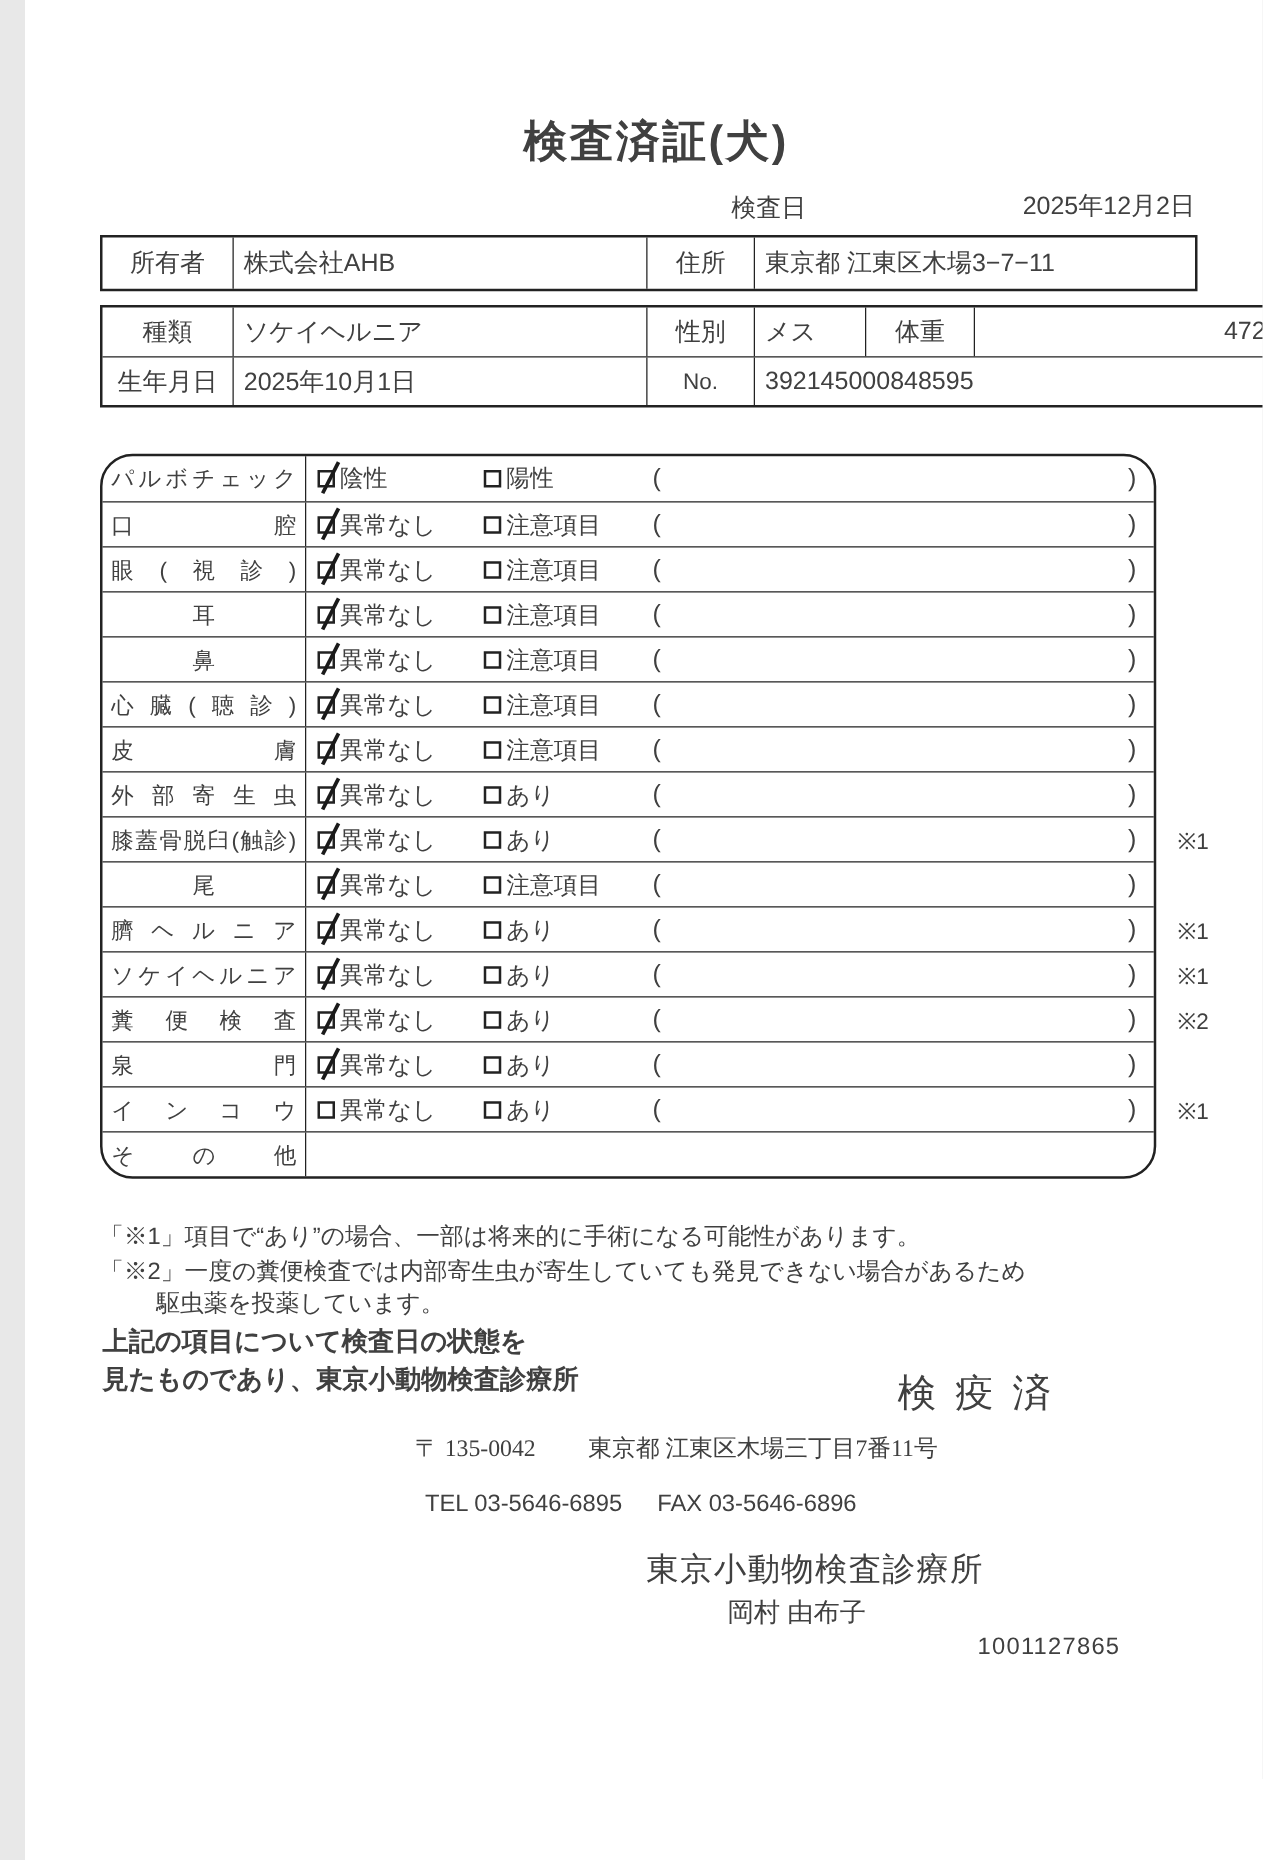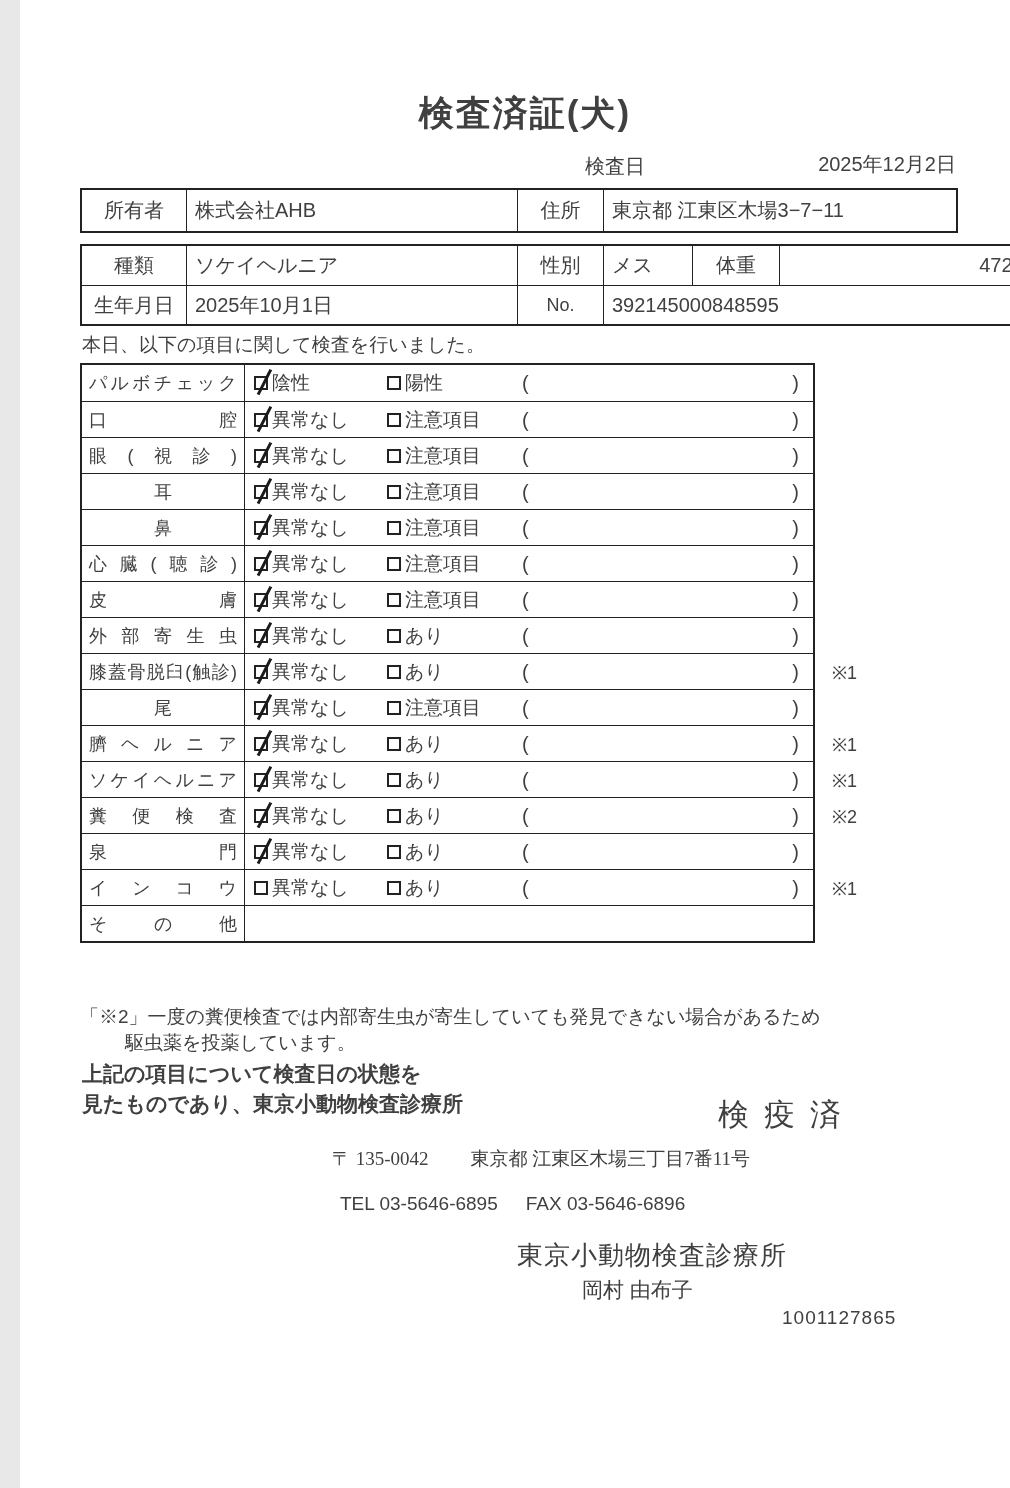--- a/index.html
+++ b/index.html
@@ -31,21 +31,21 @@
   .w-val1 { width:331px; }
   .w-lab2 { width:86px; }
   .w-sex  { width:89px; }
   .w-wlab { width:87px; }
   .weight-cell { flex:1; justify-content:flex-end; gap:14px; padding-right:10px; }
   .weight-unit { font-size:17px; padding-top:4px; }
   .no-label { font-size:18px; }
 
   .intro { left:62px; top:332px; font-size:19px; }
 
-  .tableC { left:60px; top:363px; width:735px; }
+  .tableC { left:60px; top:363px; width:845px;border-radius:26px; }
   .tableC .trow { height:36px; position:relative; }
   .tlabel {
     width:163px; border-right:1.5px solid #222; font-size:18px; padding:5px 7px 0 7px;
     text-align:justify; text-align-last:justify; line-height:26px; white-space:nowrap; overflow:hidden;
   }
   .tlabel.center { text-align:center; text-align-last:center; }
   .topts { flex:1; position:relative; font-size:19px; }
   .topts span.optline { position:absolute; top:50%; transform:translateY(-50%); white-space:nowrap; display:flex; align-items:center; }
   .opt1 { left:9px; }
   .opt2 { left:142px; }
@@ -110,21 +110,20 @@
       </div>
     </div>
     <div class="trow">
       <div class="cell hdr w-lab1">生年月日</div>
       <div class="cell val w-val1">2025年10月1日</div>
       <div class="cell hdr w-lab2 no-label">No.</div>
       <div class="cell val" style="flex:1">392145000848595</div>
     </div>
   </div>
 
-  <div class="abs intro">本日、以下の項目に関して検査を行いました。</div>
 
   <div class="abs tbl tableC" id="checklist">
     <div class="trow">
       <div class="tlabel">パルボチェック</div>
       <div class="topts">
         <span class="optline opt1">
           <span class="cb checked"></span>
           <span class="optlabel1">陰性</span>
         </span>
         <span class="optline opt2">
@@ -380,20 +379,21 @@
       <div class="topts">
         
         
         
         
       </div>
 
     </div>
   </div>
 
+  <div class="abs fn1">「※1」項目で“あり”の場合、一部は将来的に手術になる可能性があります。</div>
   <div class="abs fn2">「※2」一度の糞便検査では内部寄生虫が寄生していても発見できない場合があるため</div>
   <div class="abs fn2b">駆虫薬を投薬しています。</div>
 
   <div class="abs disclaimer">
     <div>上記の項目について検査日の状態を</div>
     <div>見たものであり、東京小動物検査診療所</div>
   </div>
 
   <div class="abs stamp">検疫済</div>
 

